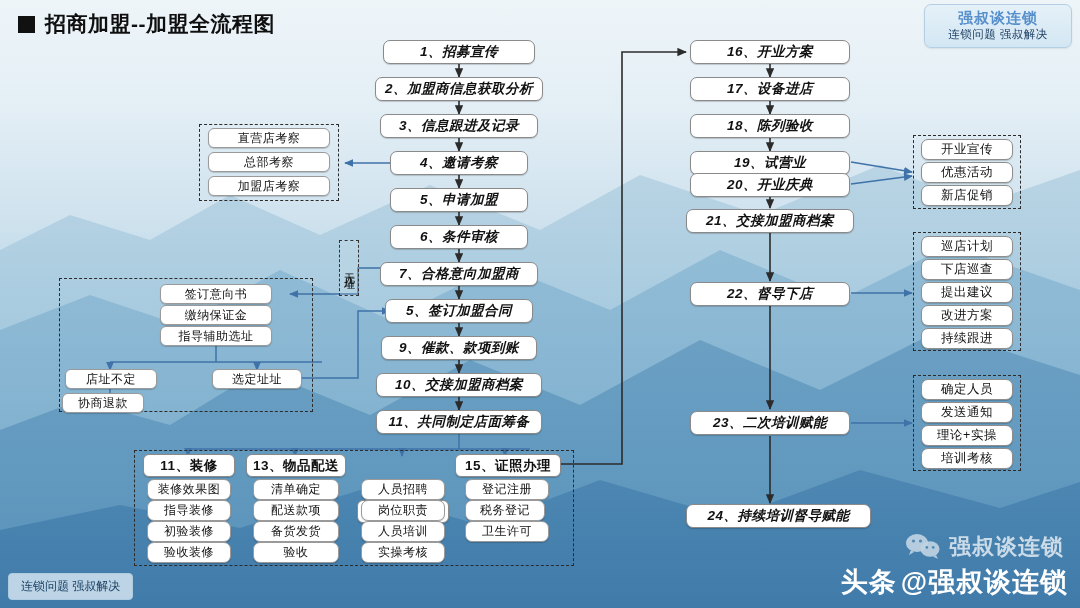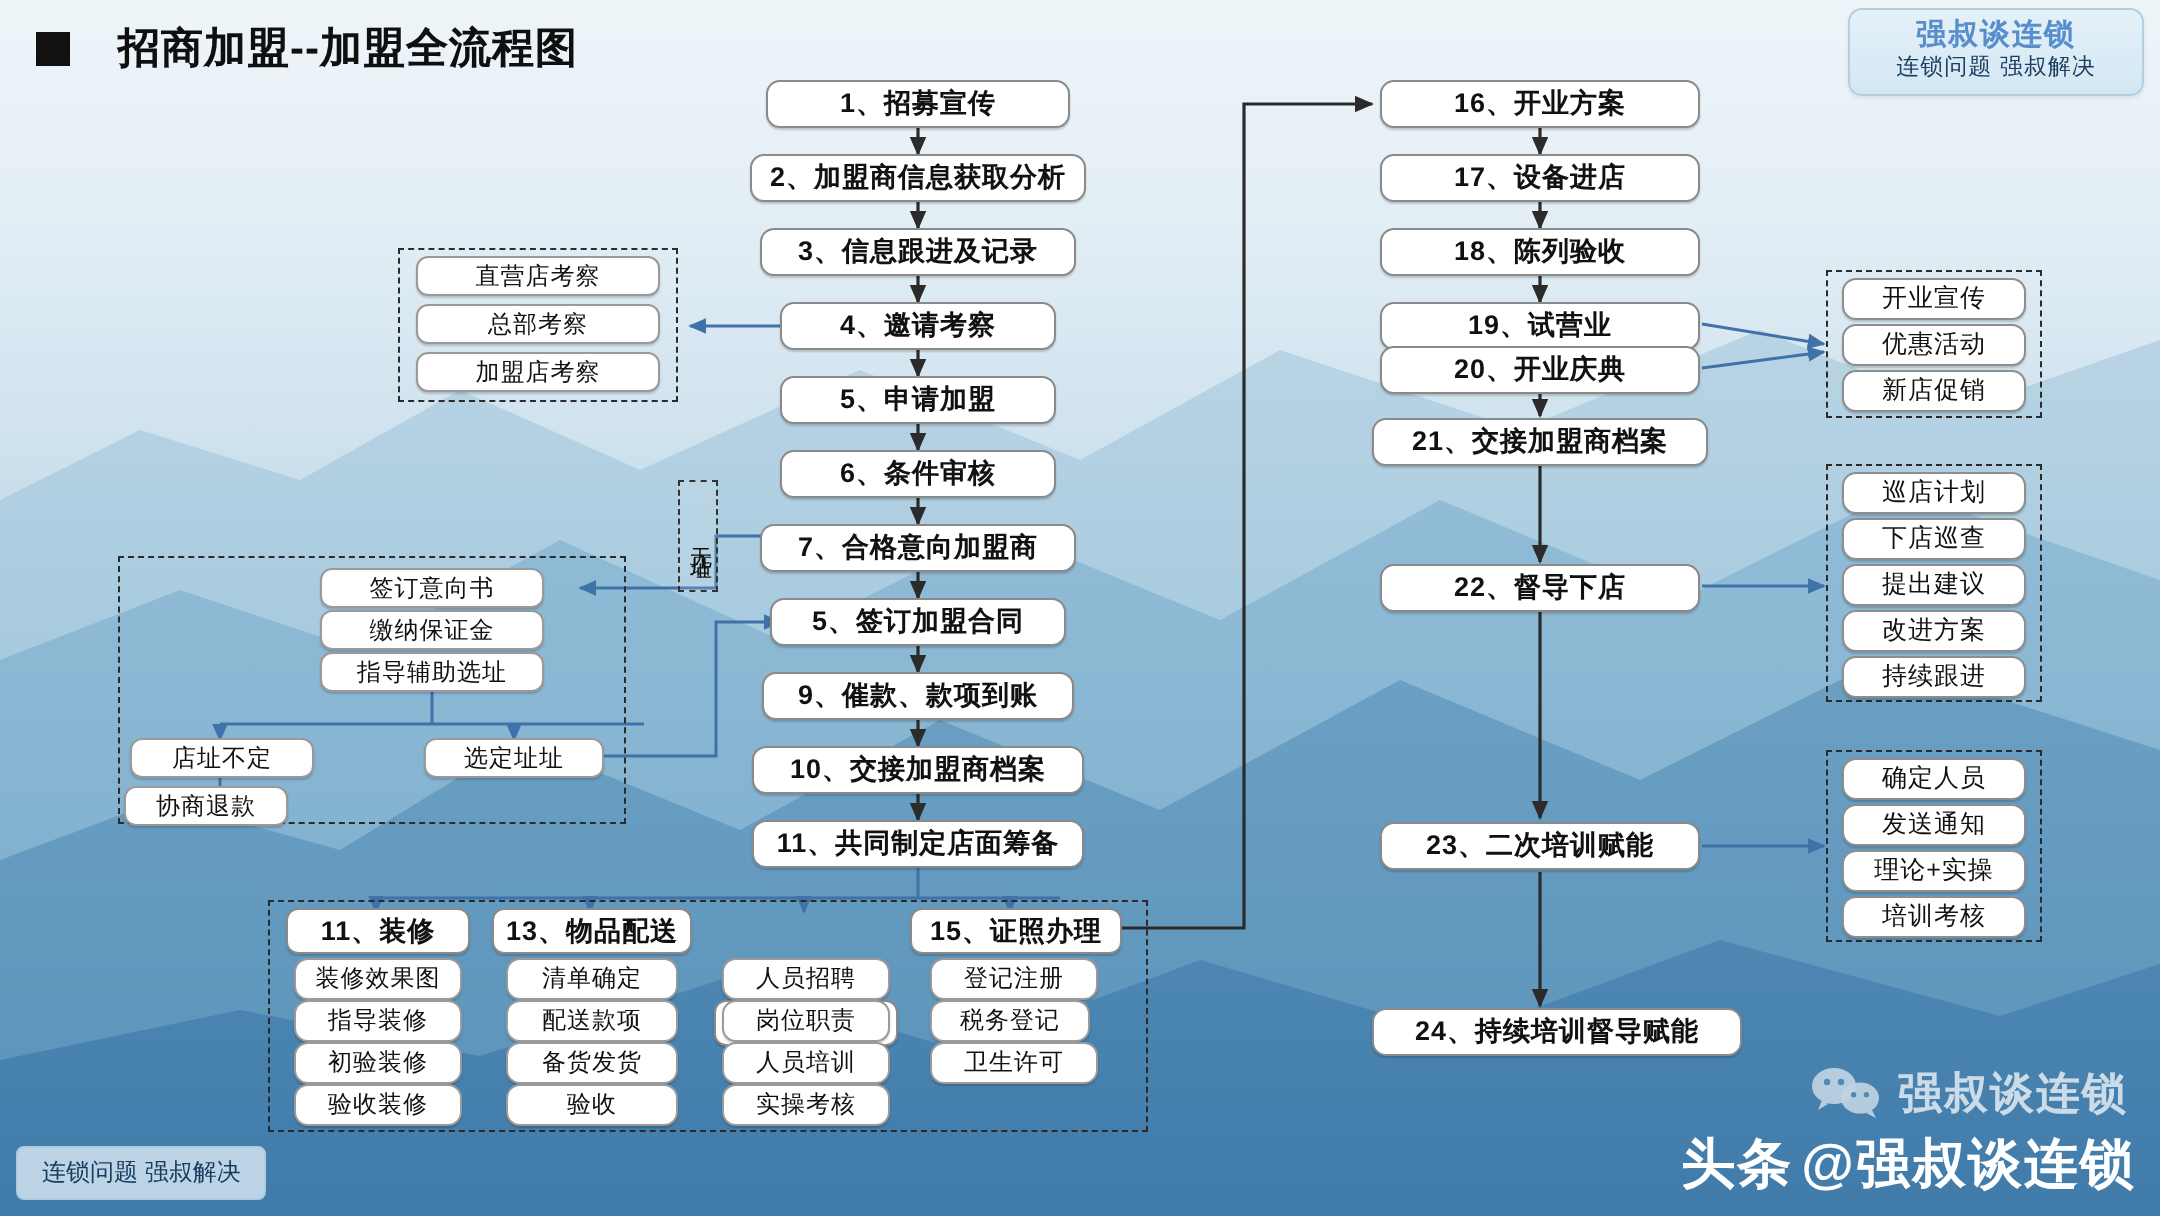--- a/index.html
+++ b/index.html
@@ -21,21 +21,21 @@
     border:1.2px solid #8a8a8a;
     border-radius:7px;
     display:flex;align-items:center;justify-content:center;
     color:#111;
     text-align:center;
     box-shadow:0 1px 1px rgba(0,0,0,.18);
     white-space:nowrap;
     letter-spacing:.5px;
   }
   .main-node{
-    font-size:13.5px;font-weight:bold;height:24px;
+    font-size:13.5px;font-weight:bold;height:24px;font-style:italic;
   }
   .sub-node{
     font-size:12px;font-weight:normal;height:20px;border-radius:6px;
     border:1px solid #9a9a9a;
   }
   .grp-node{
     font-size:12px;font-weight:normal;height:21px;border-radius:7px;
     border:1px solid #9a9a9a;
   }
   .side-node{
@@ -58,21 +58,21 @@
     position:absolute;box-sizing:border-box;
     border:1.4px dashed #333;
     font-size:11px;color:#111;
     display:flex;align-items:center;justify-content:center;
     writing-mode:vertical-rl;text-orientation:upright;
     letter-spacing:2px;line-height:1;
     background:rgba(255,255,255,.12);
   }
 
   
-  #title-wrap{position:absolute;left:18px;top:10px;display:flex;align-items:center;gap:24px;}
+  #title-wrap{position:absolute;left:18px;top:10px;display:flex;align-items:center;gap:10px;}
   .title-bullet{width:17px;height:17px;background:#111;display:block;}
   #title-text{font-size:21px;font-weight:bold;color:#0f0f0f;letter-spacing:.5px;}
 
   
   #brand-badge{
     position:absolute;right:8px;top:4px;width:146px;height:42px;
     border:1px solid #b4cfe2;border-radius:7px;
     background:linear-gradient(180deg,rgba(228,240,248,.85),rgba(205,228,242,.8));
     display:flex;flex-direction:column;align-items:center;justify-content:center;
     box-shadow:0 1px 2px rgba(0,0,0,.08);

